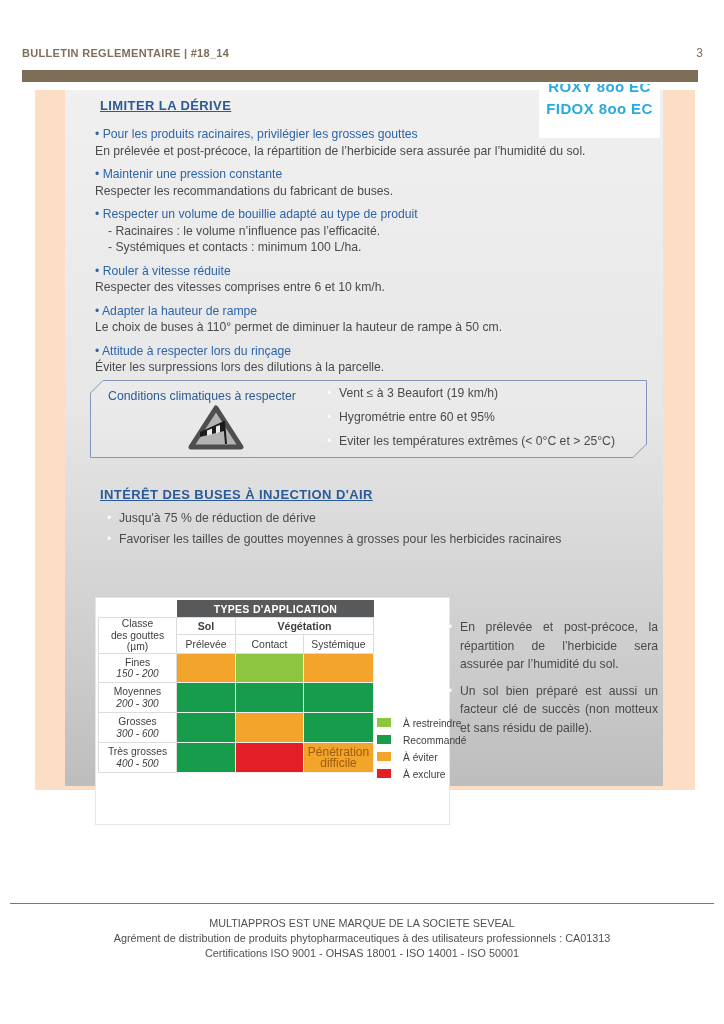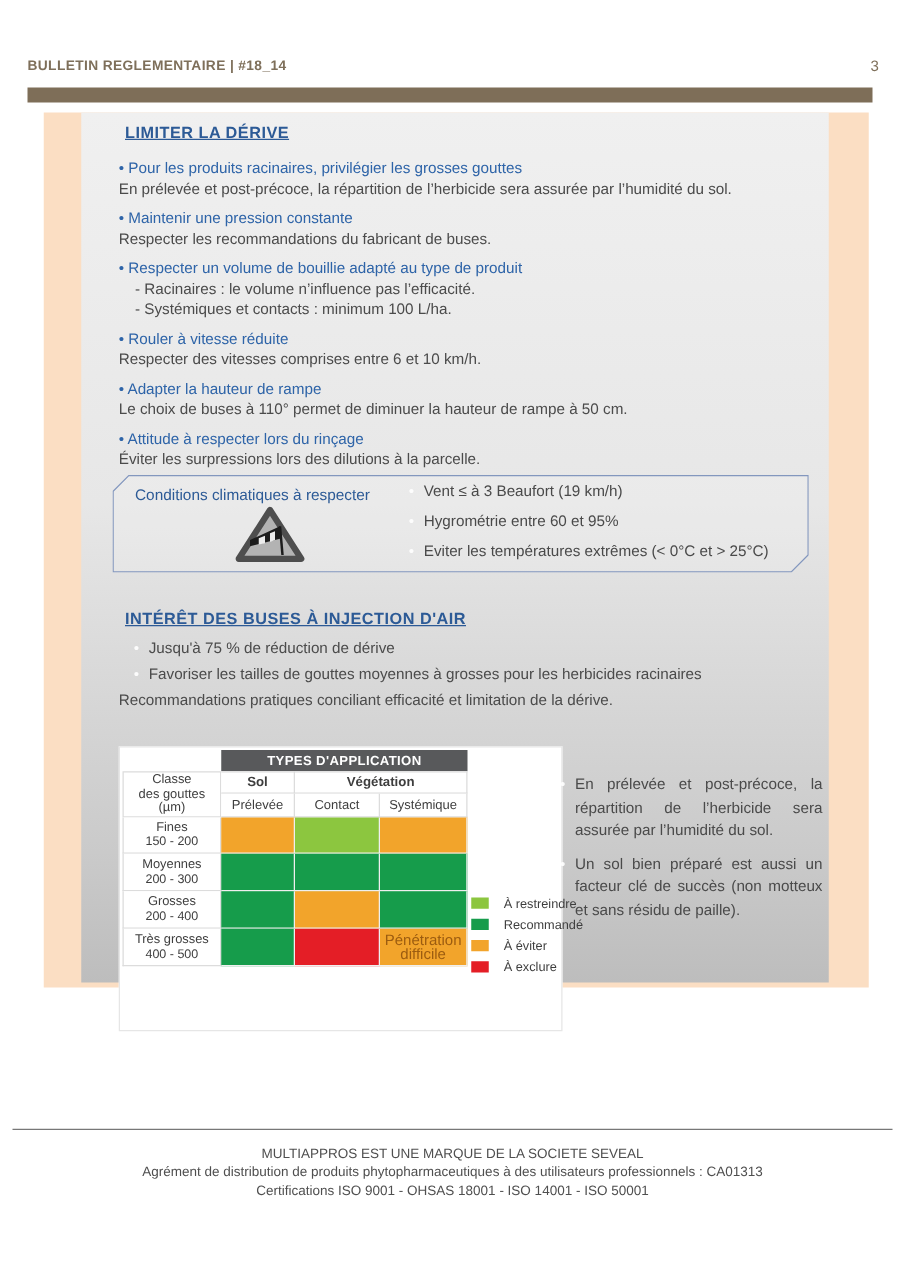--- a/index.html
+++ b/index.html
@@ -60,21 +60,21 @@
     grid-template-columns:79px 59px 68px 70px;
     grid-template-rows:18px 19px 29px 30px 30px 30px;}
   .gc{border-right:1px solid #DCDCDC;border-bottom:1px solid #DCDCDC;display:flex;align-items:center;
     justify-content:center;text-align:center;color:#3E3E3E;background:#fff;box-sizing:border-box;}
   .gc.first-col{border-left:1px solid #DCDCDC;}
   .gc.row-top{border-top:1px solid #DCDCDC;}
   .hdr-label{grid-column:1;grid-row:1/3;flex-direction:column;font-size:10.3px;line-height:11.5px;}
   .hdr-group{font-size:10.6px;font-weight:bold;}
   .hdr-sub{font-size:10.4px;}
   .row-label{flex-direction:column;font-size:10.3px;line-height:11.5px;}
-  .row-range{font-size:10px;}
+  .row-range{font-size:10px;font-style:italic;}
   .status-cell{border-color:#EFEFEF;}
   [data-status="avoid"]{background:#F2A42B;}
   [data-status="restrict"]{background:#8CC63F;}
   [data-status="recommended"]{background:#169C4B;}
   [data-status="exclude"]{background:#E41E26;}
   .cell-note{font-size:12px;line-height:10.5px;color:#9C5C10;}
 
   .legend{position:absolute;left:281px;top:120px;display:flex;flex-direction:column;gap:6px;}
   .leg-item{display:flex;align-items:flex-start;gap:12px;font-size:10.2px;color:#3E3E3E;white-space:nowrap;}
   .leg-swatch{width:14px;height:9px;flex:0 0 auto;}
@@ -102,20 +102,24 @@
 
   <div class="abs doc-header-title">BULLETIN REGLEMENTAIRE | #18_14</div>
   <div class="abs doc-page-number">3</div>
   <div class="abs title-bar"></div>
 
   <div class="abs content-band">
     <div class="gray-panel">
 
       <div class="abs sec-heading h1">LIMITER LA DÉRIVE</div>
 
+      <div class="abs logo-box">
+        <div class="brand-line brand-top">ROXY 8oo EC</div>
+        <div class="brand-line">FIDOX 8oo EC</div>
+      </div>
 
       <div class="abs bullet-list">
         <div class="b-item">
           <div class="b-title">Pour les produits racinaires, privilégier les grosses gouttes</div>
           <div class="b-body">En prélevée et post-précoce, la répartition de l’herbicide sera assurée par l’humidité du sol.</div>
         </div>
         <div class="b-item">
           <div class="b-title">Maintenir une pression constante</div>
           <div class="b-body">Respecter les recommandations du fabricant de buses.</div>
         </div>
@@ -155,21 +159,20 @@
           <li>Hygrométrie entre 60 et 95%</li>
           <li>Eviter les températures extrêmes (&lt; 0°C et &gt; 25°C)</li>
         </ul>
       </div>
 
       <div class="abs sec-heading h2">INTÉRÊT DES BUSES À INJECTION D'AIR</div>
 
       <div class="abs air-list">
         <div class="air-item">Jusqu'à 75 % de réduction de dérive</div>
         <div class="air-item">Favoriser les tailles de gouttes moyennes à grosses pour les herbicides racinaires</div>
-        <div class="air-note">Recommandations pratiques conciliant efficacité et limitation de la dérive.</div>
       </div>
 
       <div class="abs table-panel">
         <div class="tbl-title">TYPES D'APPLICATION</div>
 
         <div class="grid">
 
           <div class="gc hdr-label first-col row-top">
             <span>Classe</span>
             <span>des gouttes (µm)</span>
@@ -191,21 +194,21 @@
           <div class="gc row-label first-col" style="grid-row:4;">
             <span>Moyennes</span>
             <span class="row-range">200 - 300</span>
           </div>
           <div class="gc status-cell" style="grid-row:4;" data-status="recommended"></div>
           <div class="gc status-cell" style="grid-row:4;" data-status="recommended"></div>
           <div class="gc status-cell" style="grid-row:4;" data-status="recommended"></div>
 
           <div class="gc row-label first-col" style="grid-row:5;">
             <span>Grosses</span>
-            <span class="row-range">200 - 400</span>
+            <span class="row-range">300 - 600</span>
           </div>
           <div class="gc status-cell" style="grid-row:5;" data-status="recommended"></div>
           <div class="gc status-cell" style="grid-row:5;" data-status="avoid"></div>
           <div class="gc status-cell" style="grid-row:5;" data-status="recommended"></div>
 
           <div class="gc row-label first-col" style="grid-row:6;">
             <span>Très grosses</span>
             <span class="row-range">400 - 500</span>
           </div>
           <div class="gc status-cell" style="grid-row:6;" data-status="recommended"></div>

